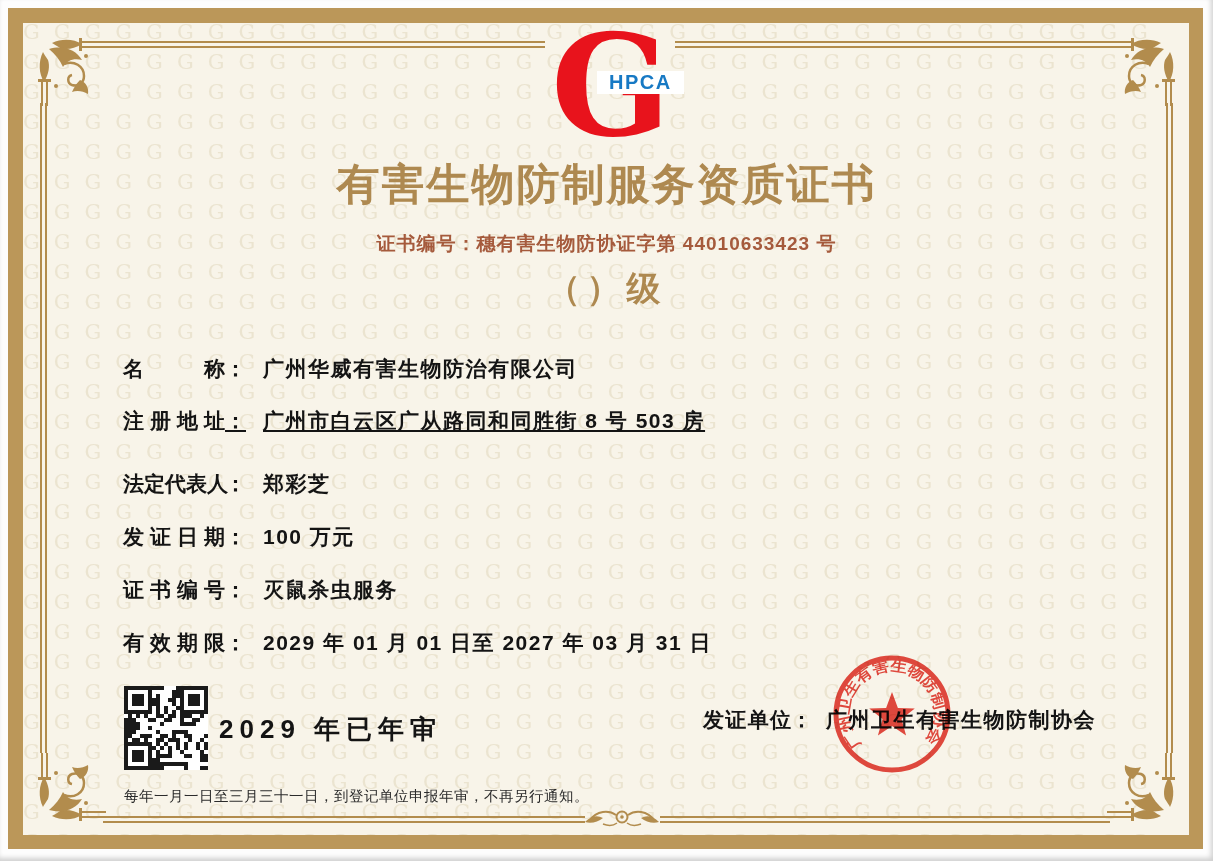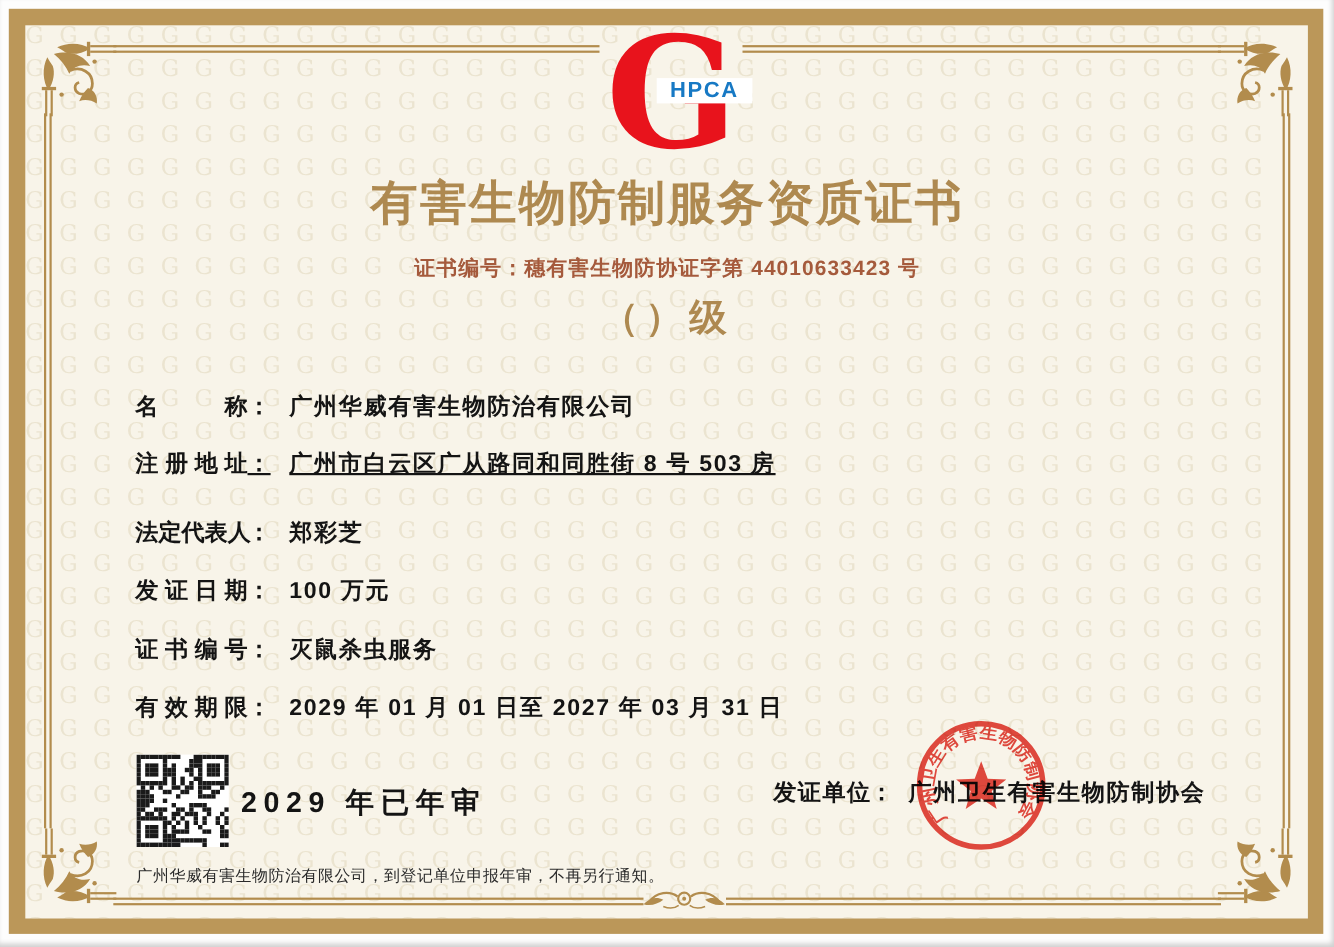--- a/index.html
+++ b/index.html
@@ -411,21 +411,21 @@
         <rect x="76" y="80" width="4" height="4"></rect>
         <rect x="80" y="80" width="4" height="4"></rect>
       </svg>
     </div>
   <div class="annual">2029 年已年审</div>
 
   <div class="issuer-row i0">
     <span class="lbl">发证单位</span><span>：</span><span class="val">广州卫生有害生物防制协会</span>
   </div>
 
-  <div class="footer-note">广州华威有害生物防治有限公司，到登记单位申报年审，不再另行通知。</div>
+  <div class="footer-note">每年一月一日至三月三十一日，到登记单位申报年审，不再另行通知。</div>
 
   <div class="seal">
     <svg viewBox="0 0 132 132">
       <circle cx="66" cy="66" r="56" fill="none" stroke="#e23227" stroke-width="5"></circle>
       <path id="sealArc" d="M35.6,96.4 A43,43 0 1 1 96.4,96.4" fill="none"></path>
       <text fill="#e23227" font-size="14.5" font-weight="bold" textLength="198" lengthAdjust="spacingAndGlyphs">
         <textPath href="#sealArc">广州卫生有害生物防制协会</textPath>
       </text>
       <polygon fill="#e23227" points="0,-24 5.9,-8.1 22.8,-7.4 9.5,3.1 14.1,19.4 0,10 -14.1,19.4 -9.5,3.1 -22.8,-7.4 -5.9,-8.1" transform="translate(66,68)"></polygon>
     </svg>

